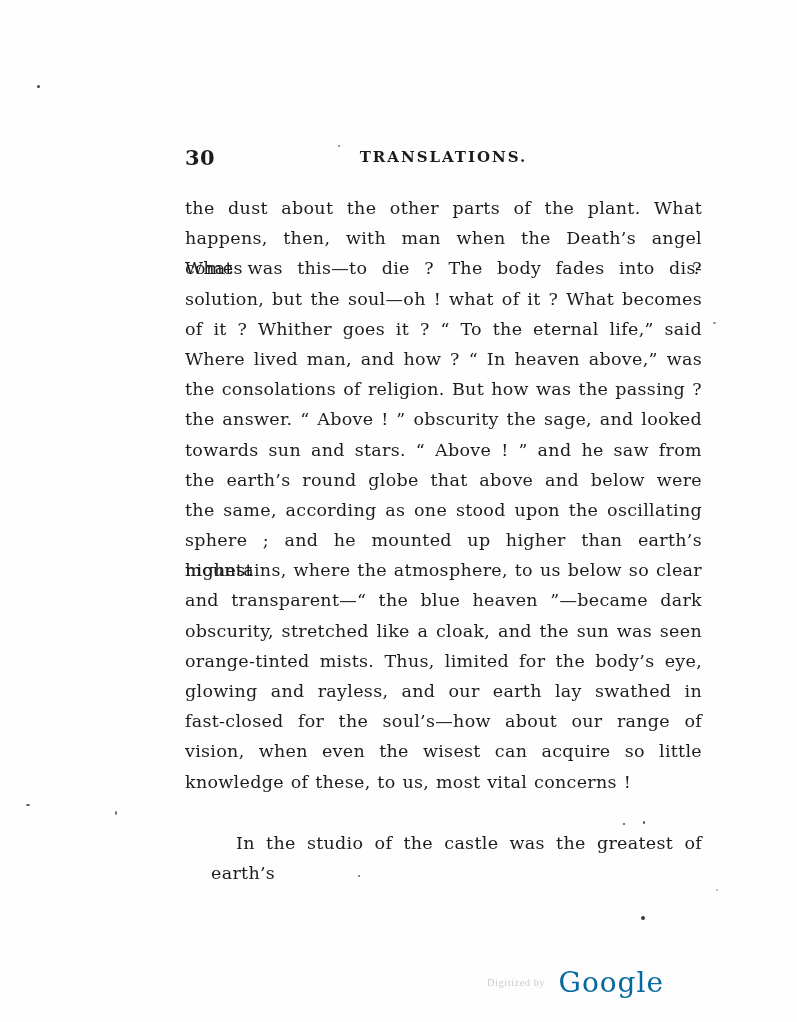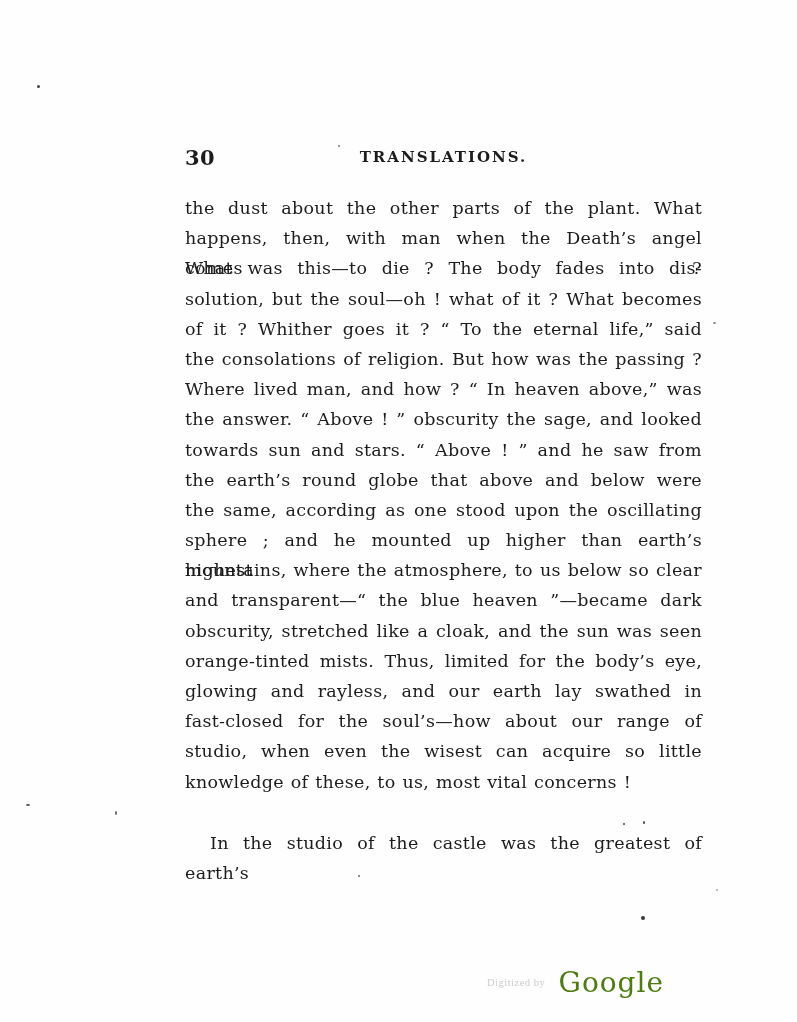--- a/index.html
+++ b/index.html
@@ -56,39 +56,40 @@
   }
   .line.last {
     text-align-last: left;
   }
   #para2 {
     margin-top: 31px;
   }
   #para2 .line {
     text-align-last: left;
     text-indent: 25px;
+    margin-left: 26px;
   }
   .watermark {
     position: absolute;
     left: 487px;
     top: 966px;
     white-space: nowrap;
     color: #c8c8c8;
   }
   .watermark .prefix {
     font-family: Liberation Serif, serif;
     font-size: 10.5px;
     color: #cccccc;
     vertical-align: 6px;
     letter-spacing: 0.5px;
   }
   .watermark .logo {
     font-family: "DejaVu Serif", serif;
     font-size: 28px;
-    color: #4d7c0f;
+    color: #0369a1;
     letter-spacing: 1px;
   }
   
   .speck {
     position: absolute;
     background: #444;
     border-radius: 50%;
   }
   .s1  { left: 37px;  top: 85px;  width: 3px; height: 3px; }
   .s2  { left: 338px; top: 145px; width: 2px; height: 2px; background:#777; }
@@ -110,34 +111,34 @@
 
   <div class="running-title">TRANSLATIONS.</div>
 
   <div class="textblock">
     <div id="para1">
         <div class="line">the dust about the other parts of the plant.  What</div>
         <div class="line">happens, then, with man when the Death’s angel comes ?</div>
         <div class="line">What was this—to die ?   The body fades into dis-</div>
         <div class="line">solution, but the soul—oh ! what of it ?  What becomes</div>
         <div class="line">of it ?  Whither goes it ?   “ To the eternal life,” said</div>
+        <div class="line">Where lived man, and how ?  “ In heaven above,” was</div>
         <div class="line">the consolations of religion.  But how was the passing ?</div>
-        <div class="line">Where lived man, and how ?  “ In heaven above,” was</div>
         <div class="line">the answer.    “ Above ! ” obscurity the sage, and looked</div>
         <div class="line">towards sun and stars.  “ Above ! ” and he saw from</div>
         <div class="line">the earth’s round globe that above and below were</div>
         <div class="line">the same, according as one stood upon the oscillating</div>
         <div class="line">sphere ; and he mounted up higher than earth’s highest</div>
         <div class="line">mountains, where the atmosphere, to us below so clear</div>
         <div class="line">and transparent—“ the blue heaven ”—became dark</div>
         <div class="line">obscurity, stretched like a cloak, and the sun was seen</div>
         <div class="line">orange-tinted mists.  Thus, limited for the body’s eye,</div>
         <div class="line">glowing and rayless, and our earth lay swathed in</div>
         <div class="line">fast-closed for the soul’s—how about our range of</div>
-        <div class="line">studio, when even the wisest can acquire so little</div>
+        <div class="line">vision, when even the wisest can acquire so little</div>
         <div class="line last">knowledge of these, to us, most vital concerns !</div>
       </div>
     <div id="para2">
         <div class="line last">In the studio of the castle was the greatest of earth’s</div>
       </div>
   </div>
 
   <div class="watermark">
     <span class="prefix">Digitized by</span>
     <span class="prefix">&nbsp;</span>

